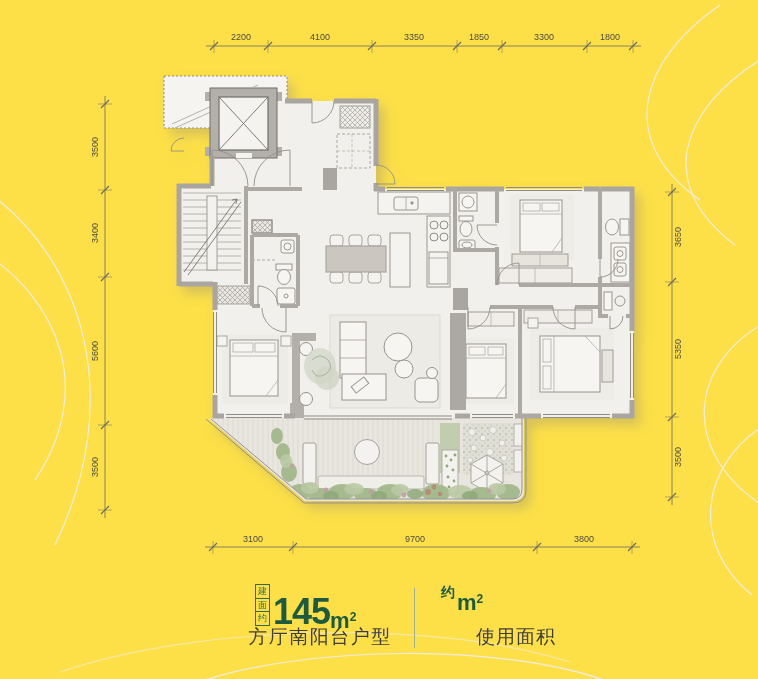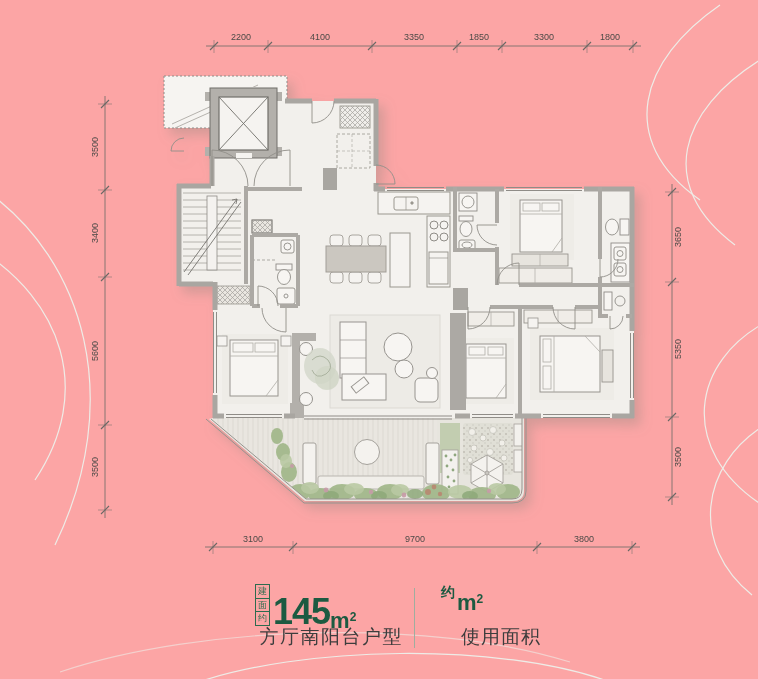--- a/index.html
+++ b/index.html
@@ -1,35 +1,35 @@
 <!DOCTYPE html>
 <html><head>
 <meta charset="utf-8">
 <style>
   html,body{margin:0;padding:0;background:#fbfaf8;}
-  .stage{position:relative;width:758px;height:679px;background:#fca5a5;overflow:hidden;
+  .stage{position:relative;width:758px;height:679px;background:#fde047;overflow:hidden;
          font-family:"Liberation Sans","DejaVu Sans",sans-serif;}
   svg text{font-family:"Liberation Sans","DejaVu Sans",sans-serif;}
   .dim-text{fill:#4c4a47;font-size:9px;}
   
   .caption{position:absolute;left:0;top:578px;width:758px;height:90px;}
   .build-group{position:absolute;left:255px;top:6px;display:flex;align-items:flex-end;}
   .use-group{position:absolute;left:441px;top:6px;display:flex;align-items:flex-end;}
   .tagbox{display:flex;flex-direction:column;border:1px solid #2d6b4e;margin-right:3px;margin-bottom:6px;}
   .tagbox span{display:block;width:13px;height:12.5px;font-size:9px;line-height:12.5px;text-align:center;
                color:#2d6b4e;border-bottom:1px solid #2d6b4e;}
   .tagbox span:last-child{border-bottom:none;}
   .big-num{font-size:36px;line-height:40px;font-weight:700;letter-spacing:-1px;color:#1c5a41;}
   .unit{display:flex;align-items:flex-start;margin-bottom:2px;}
   .unit-m{font-size:22px;font-weight:700;color:#1c5a41;line-height:18px;}
   .unit-sup{font-size:12px;font-weight:700;color:#1c5a41;line-height:10px;}
   .approx{font-size:14px;font-weight:600;color:#1c5a41;margin-bottom:12px;margin-right:2px;}
   .sub-label{position:absolute;top:46px;font-size:19px;color:#3d3d3d;letter-spacing:1.5px;white-space:nowrap;}
-  .sub-build{left:237px;width:166px;text-align:right;}
-  .sub-use{left:446px;width:110px;text-align:center;letter-spacing:1px;}
+  .sub-build{left:237px;width:166px;text-align:center;}
+  .sub-use{left:446px;width:110px;text-align:right;letter-spacing:1px;}
   .divider{position:absolute;left:414px;top:10px;width:1px;height:60px;background:#9fae9f;}
 </style>
 </head>
 <body>
 
 <div class="stage">
 
 <svg width="758" height="679" viewBox="0 0 758 679">
   <defs>
     <pattern id="hatchX" width="5" height="5" patternUnits="userSpaceOnUse">

